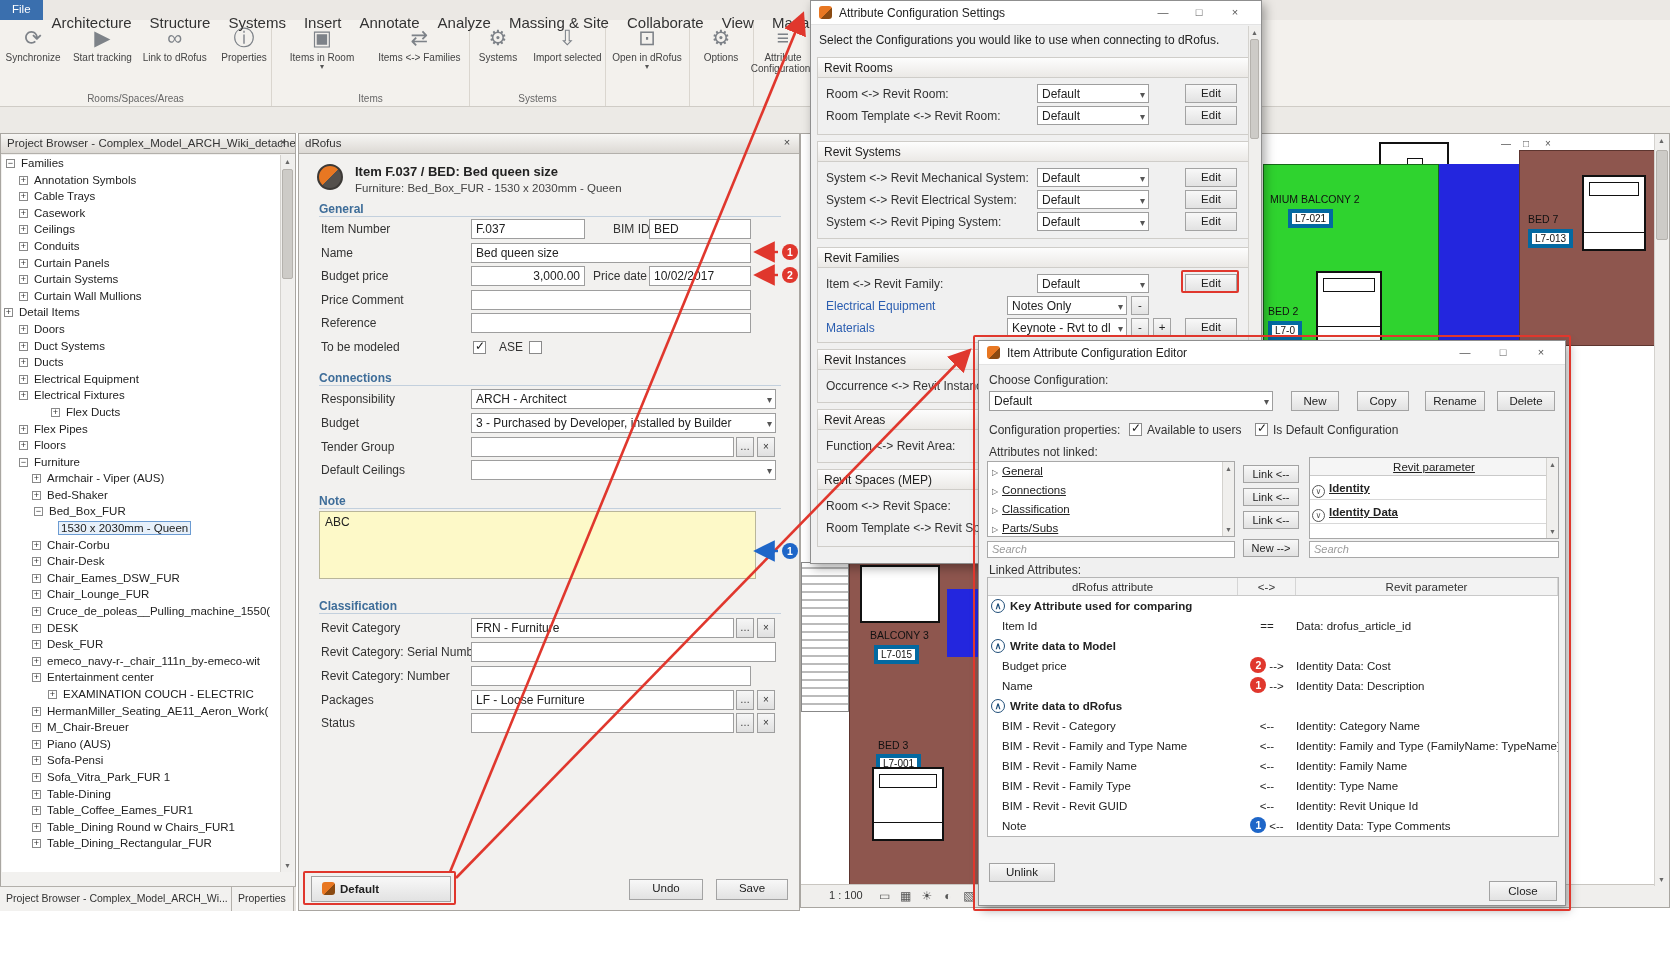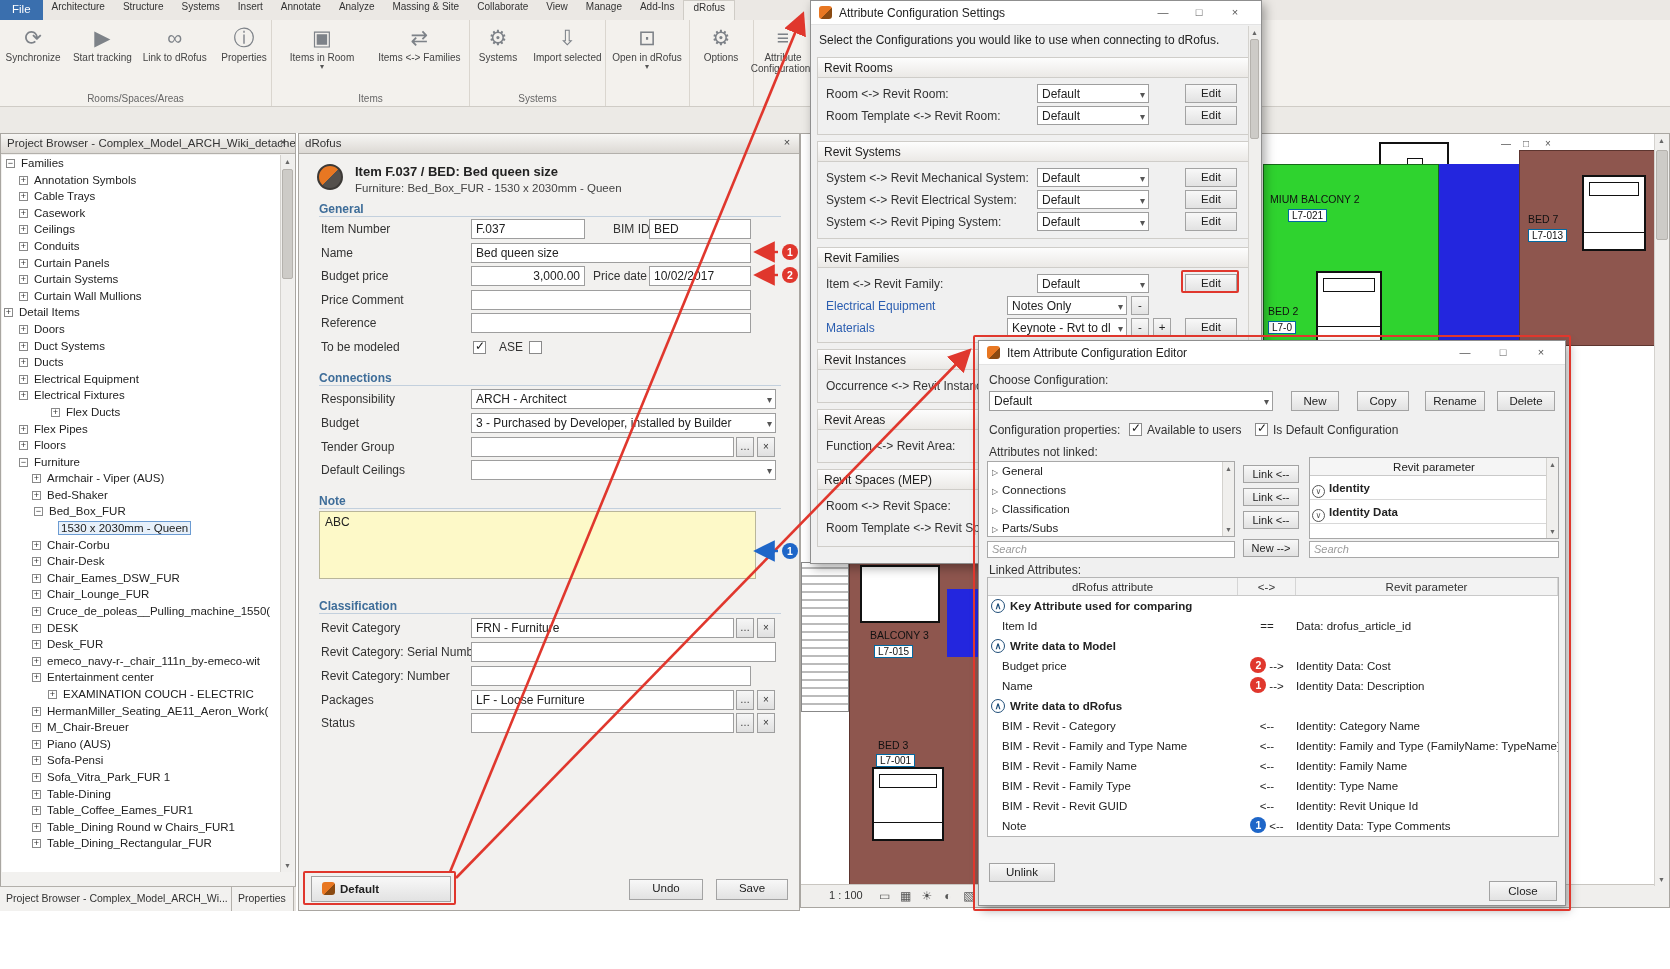--- a/index.html
+++ b/index.html
@@ -4,21 +4,21 @@
 <style>
   *{margin:0;padding:0;box-sizing:border-box;}
   html,body{background:#fff;}
   body{font-family:"Liberation Sans",sans-serif;font-size:12px;color:#222;}
   #root{position:relative;width:1670px;height:969px;background:#fff;overflow:hidden;}
   .abs{position:absolute;}
 
   
   #tabbar{position:absolute;left:0;top:0;width:1670px;height:20px;background:#ebe8e4;z-index:2;}
   #filetab{display:inline-block;height:20px;padding:3px 12px;background:#3a6fae;color:#fff;font-size:11.5px;}
-  .rtab{display:inline-block;height:20px;padding:1px 9px;font-size:10px;color:#333;vertical-align:top;}
+  .rtab{display:inline-block;height:20px;padding:14px 9px;font-size:15px;color:#333;vertical-align:top;}
   .rtab.active{background:#f3f1ed;border:1px solid #cfccc6;border-bottom:none;}
   #ribbon{position:absolute;left:0;top:20px;width:1670px;height:87px;background:#f3f1ed;border-bottom:1px solid #cfccc6;z-index:1;}
   .rpanel{position:absolute;top:0;height:86px;border-right:1px solid #dad6cf;}
   .rbtns{height:68px;white-space:nowrap;padding-top:2px;}
   .rbtn{display:inline-flex;flex-direction:column;align-items:center;height:64px;vertical-align:top;padding-top:2px;}
   .ricon{font-size:21px;line-height:28px;height:28px;color:#7d8288;}
   .rlabel{font-size:10px;line-height:11px;color:#444;text-align:center;white-space:normal;}
   .ddarrow{font-size:8px;color:#555;line-height:8px;}
   .plabel{position:absolute;bottom:2px;left:0;right:0;text-align:center;font-size:10px;color:#666;}
   #belowribbon{position:absolute;left:0;top:107px;width:1670px;height:26px;background:#eceae6;}
@@ -74,21 +74,21 @@
   .dialog{position:absolute;background:#f0f0f0;border:1px solid #8f8f8f;box-shadow:3px 4px 10px rgba(0,0,0,.35);}
   .dlgtitle{position:absolute;left:0;top:0;right:0;height:24px;background:#fff;border-bottom:1px solid #e3e3e3;}
   .dlgtitle .ttext{position:absolute;left:28px;top:5px;font-size:12px;color:#222;white-space:nowrap;}
   .dlgctrl{position:absolute;top:0;width:36px;height:23px;text-align:center;font-size:11px;line-height:23px;color:#555;}
   .grpbox{position:absolute;border:1px solid #cfcdc9;}
   .grphdr{position:absolute;left:0;top:0;right:0;height:20px;background:linear-gradient(#fdfdfd,#ebe9e6);
     border-bottom:1px solid #cfcdc9;font-size:12px;padding:3px 6px;color:#222;}
   .link{color:#2a5db0;font-size:12px;position:absolute;white-space:nowrap;}
   .searchbox{position:absolute;height:17px;border:1px solid #a8a8a8;background:#fff;font-size:11px;font-style:italic;
     color:#9a9a9a;padding:1px 4px;}
-  .listbox{position:absolute;background:#fff;border:1px solid #a8a8a8;overflow:hidden;}
+  .listbox{position:absolute;background:#fff;border:1px solid #a8a8a8;overflow:hidden;text-decoration:underline;}
   .nl-row{height:19px;line-height:19px;font-size:11.5px;padding-left:4px;color:#222;white-space:nowrap;}
   .tri{display:inline-block;font-size:8px;color:#555;width:10px;}
   .circ-chev{display:inline-block;width:13px;height:13px;border:1.4px solid #555;border-radius:50%;font-size:8px;
     line-height:11px;text-align:center;color:#555;margin:0 4px 0 2px;vertical-align:-2px;}
   .rp-row{height:24px;line-height:24px;border-bottom:1px solid #d8d8d8;font-size:11.5px;white-space:nowrap;}
 
   
   #lat{position:absolute;left:8px;top:236px;width:572px;border:1px solid #b5b5b5;background:#fff;}
   #lat-head{display:flex;height:18px;background:#f3f3f3;border-bottom:1px solid #c9c9c9;font-size:11.5px;color:#333;}
   #lat-head span{border-right:1px solid #d5d5d5;text-align:center;line-height:18px;}
@@ -100,21 +100,21 @@
   .lat-group{font-weight:bold;}
   .grp-circle{display:inline-block;width:14px;height:14px;border:1.5px solid #1f4e79;border-radius:50%;color:#1f4e79;
     font-size:9px;line-height:12px;text-align:center;margin:0 5px 0 3px;font-weight:bold;}
   .badge{display:inline-block;width:16px;height:16px;border-radius:50%;background:#e0372d;color:#fff;font-size:10.5px;
     font-weight:bold;text-align:center;line-height:16px;vertical-align:1px;}
   .badge.blue{background:#1e66c8;}
 
   
   #floorplan{position:absolute;left:800px;top:133px;width:870px;height:775px;background:#fff;border:1px solid #a9a6a1;z-index:4;overflow:hidden;}
   .plan-label{position:absolute;font-size:10.5px;color:#111;white-space:nowrap;}
-  .plan-code{position:absolute;font-size:10px;color:#111;background:#fff;border:1px solid #0369a1;padding:0 3px;white-space:nowrap;}
+  .plan-code{position:absolute;font-size:10px;color:#111;background:#fff;border:4px solid #0369a1;padding:0 3px;white-space:nowrap;}
   .bed{position:absolute;background:#fff;border:2px solid #111;}
   .pillow{position:absolute;left:5px;top:5px;right:5px;height:14px;border:1.5px solid #111;}
   .bedline{position:absolute;left:0;right:0;bottom:16px;border-top:1.5px solid #111;}
   #viewbar{position:absolute;left:0;bottom:0;width:870px;height:23px;background:#f0efed;border-top:1px solid #c9c6c1;
     font-size:11px;color:#333;}
   .vb-icon{display:inline-block;width:18px;text-align:center;font-size:12px;color:#555;vertical-align:top;line-height:22px;}
 
   
   #annot{position:absolute;left:0;top:0;width:1670px;height:969px;z-index:50;pointer-events:none;}
   .redbox{position:absolute;border:2.5px solid #e0372d;border-radius:2px;}

